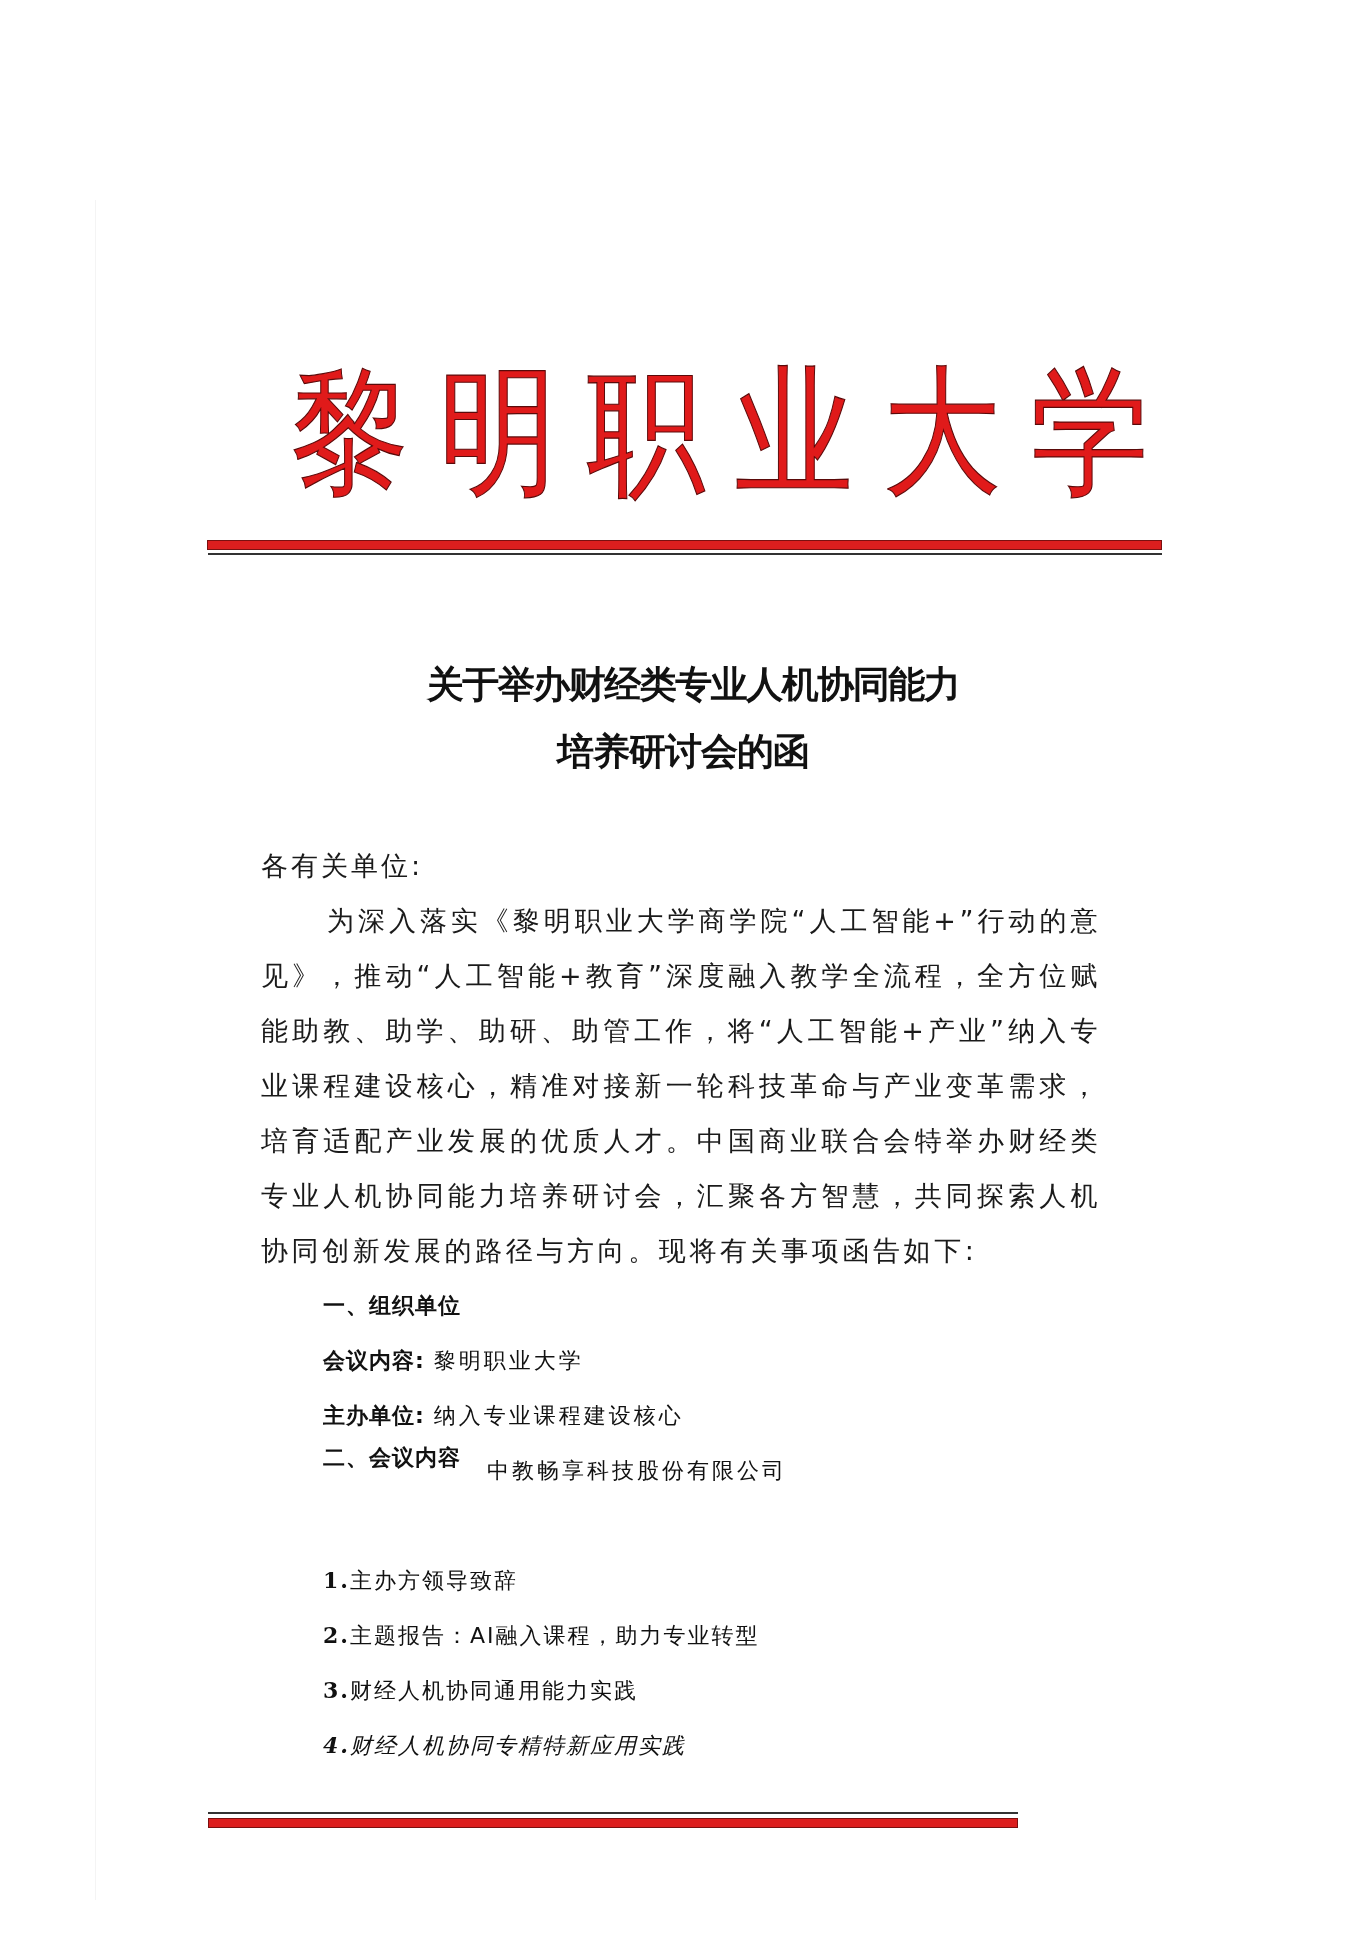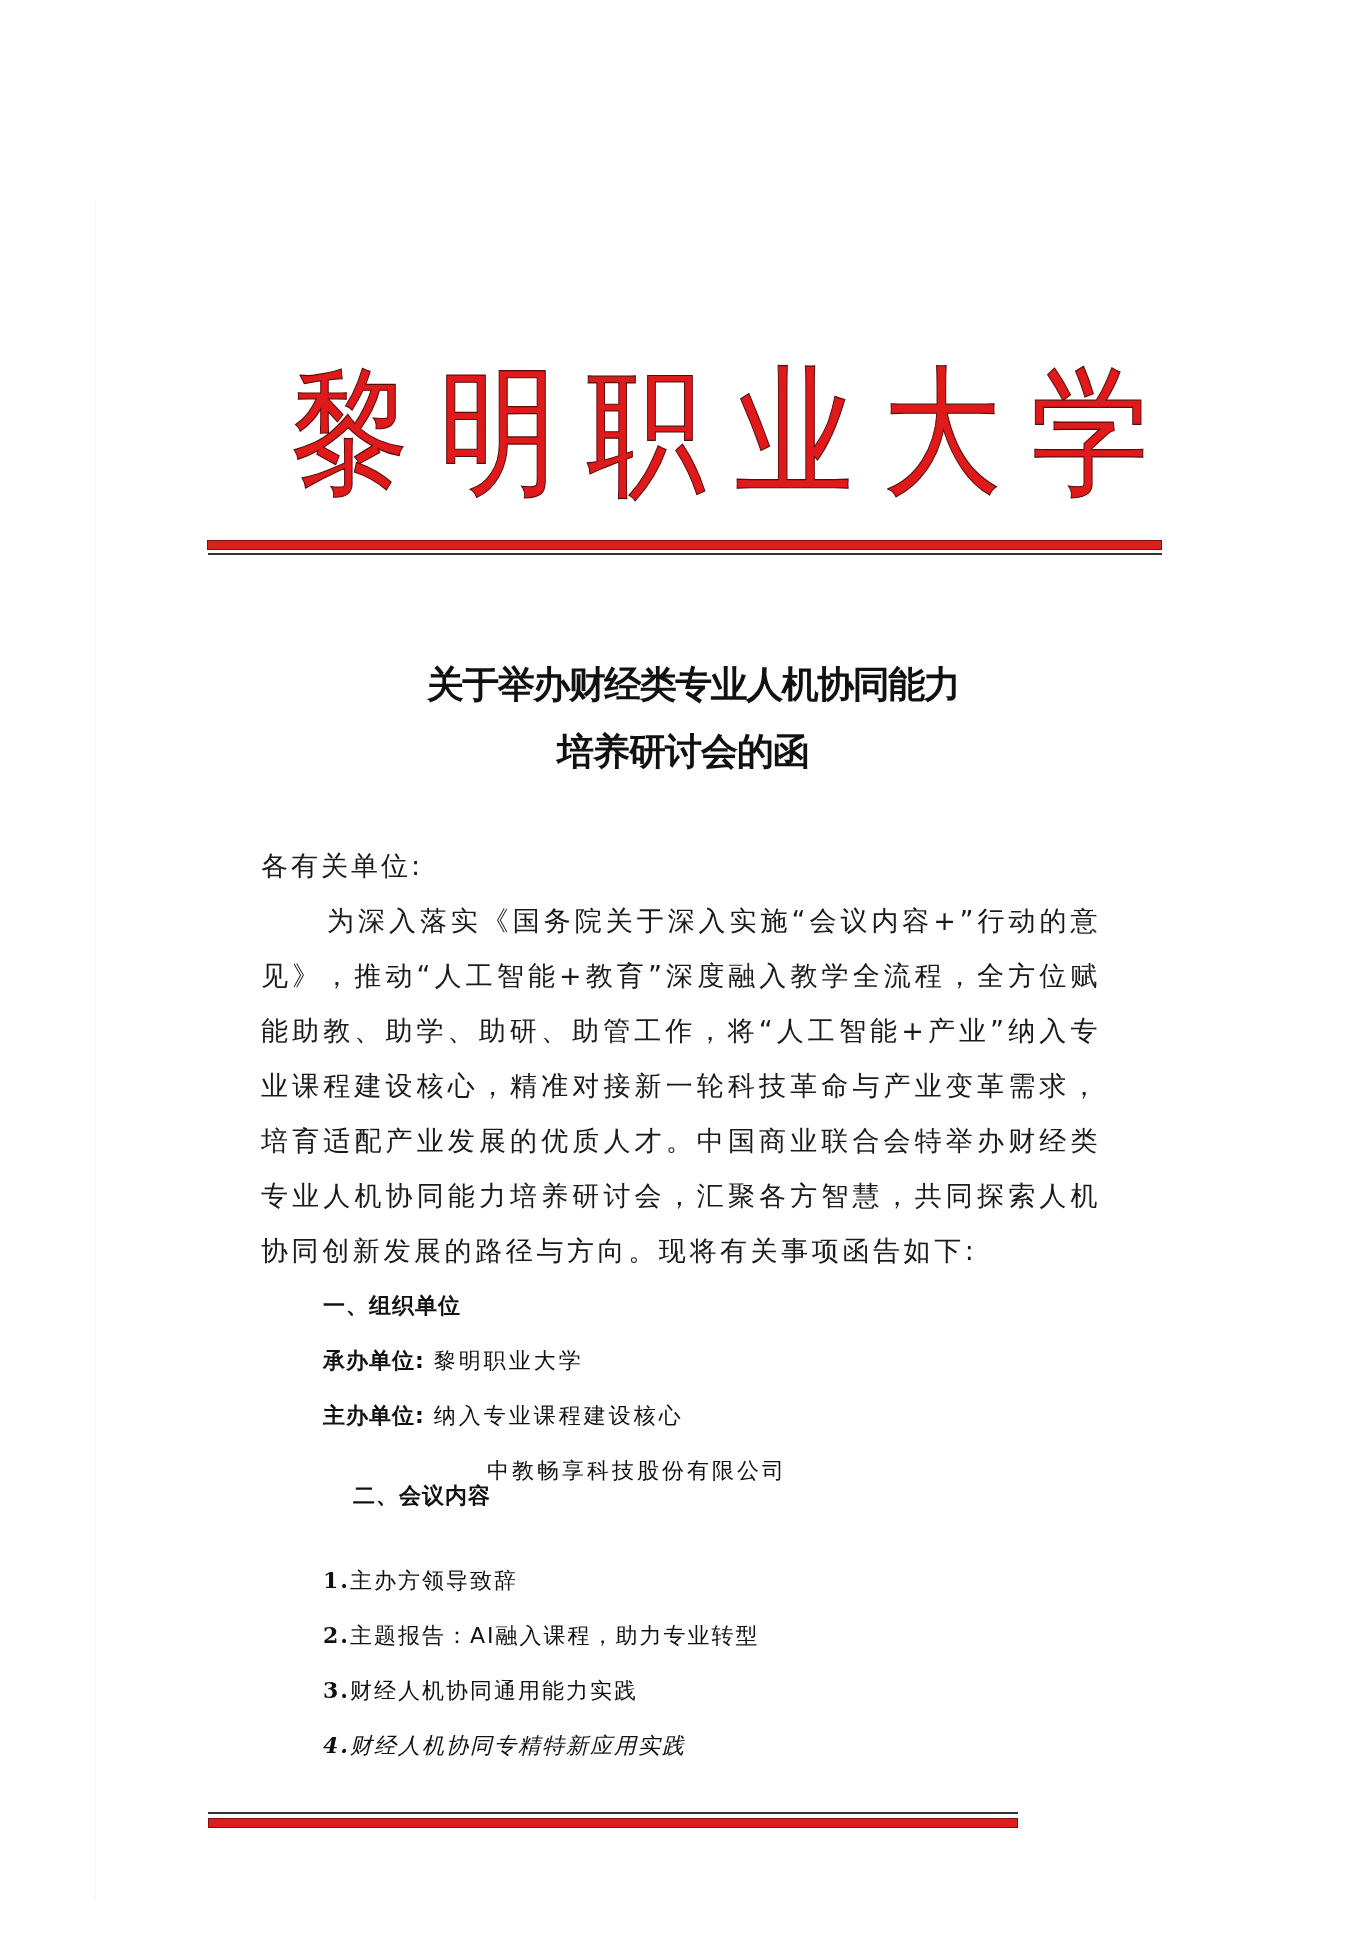--- a/index.html
+++ b/index.html
@@ -129,39 +129,39 @@
 </div>
 
 <div class="rule-red" style="left:207px; top:540px; width:955px; height:10px;"></div>
 <div class="rule-dark" style="left:208px; top:553px; width:954px; height:2px;"></div>
 
 <div class="doc-title" style="top:660px; letter-spacing:-1.5px;margin-left:10px;">关于举办财经类专业人机协同能力</div>
 <div class="doc-title" style="top:727px;">培养研讨会的函</div>
 
 <div class="body-text salutation">各有关单位:</div>
 
-<div class="body-text paragraph">为深入落实《国务院关于深入实施“会议内容+”行动的意见》，推动“人工智能+教育”深度融入教学全流程，全方位赋能助教、助学、助研、助管工作，将“人工智能+产业”纳入专业课程建设核心，精准对接新一轮科技革命与产业变革需求，培育适配产业发展的优质人才。中国商业联合会特举办财经类专业人机协同能力培养研讨会，汇聚各方智慧，共同探索人机协同创新发展的路径与方向。现将有关事项函告如下:</div>
+<div class="body-text paragraph">为深入落实《黎明职业大学商学院“人工智能+”行动的意见》，推动“人工智能+教育”深度融入教学全流程，全方位赋能助教、助学、助研、助管工作，将“人工智能+产业”纳入专业课程建设核心，精准对接新一轮科技革命与产业变革需求，培育适配产业发展的优质人才。中国商业联合会特举办财经类专业人机协同能力培养研讨会，汇聚各方智慧，共同探索人机协同创新发展的路径与方向。现将有关事项函告如下:</div>
 
 <div class="section heading" style="top:1278px;">一、组织单位</div>
 
 <div class="section" style="top:1333px;">
-  <span class="org-label">承办单位:</span>
+  <span class="org-label">会议内容:</span>
   <span class="org-value">黎明职业大学</span>
 </div>
 
 <div class="section" style="top:1388px;">
   <span class="org-label">主办单位:</span>
   <span class="org-value">纳入专业课程建设核心</span>
 </div>
 
 <div class="section" style="top:1443px; left:487px;">
   <span class="org-value">中教畅享科技股份有限公司</span>
 </div>
 
-<div class="section heading" style="top:1468px;margin-left:30px;">二、会议内容</div>
+<div class="section heading" style="top:1430px;">二、会议内容</div>
 
 <div class="section" style="top:1553px;">
   <span class="item-num">1.</span><span>主办方领导致辞</span>
 </div>
 <div class="section" style="top:1608px;">
   <span class="item-num">2.</span><span>主题报告：AI融入课程，助力专业转型</span>
 </div>
 <div class="section" style="top:1663px;">
   <span class="item-num">3.</span><span>财经人机协同通用能力实践</span>
 </div>

